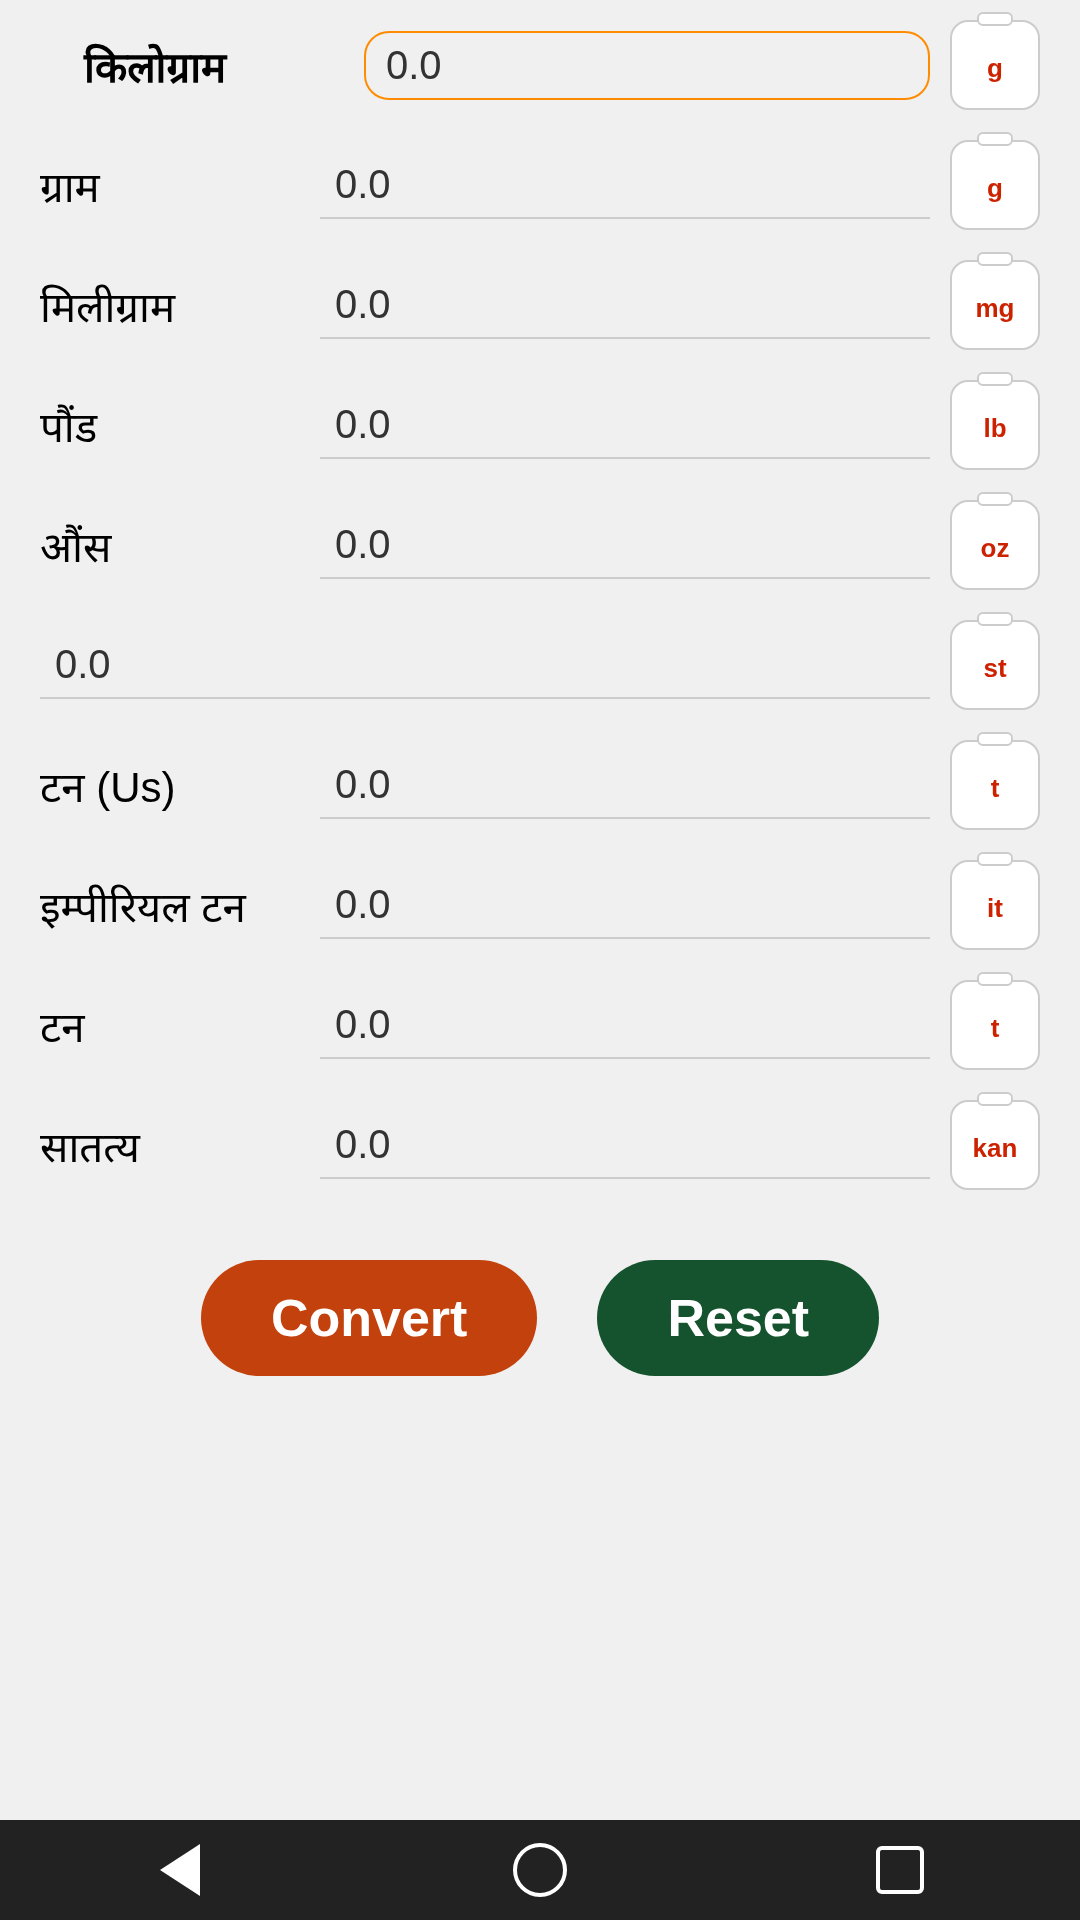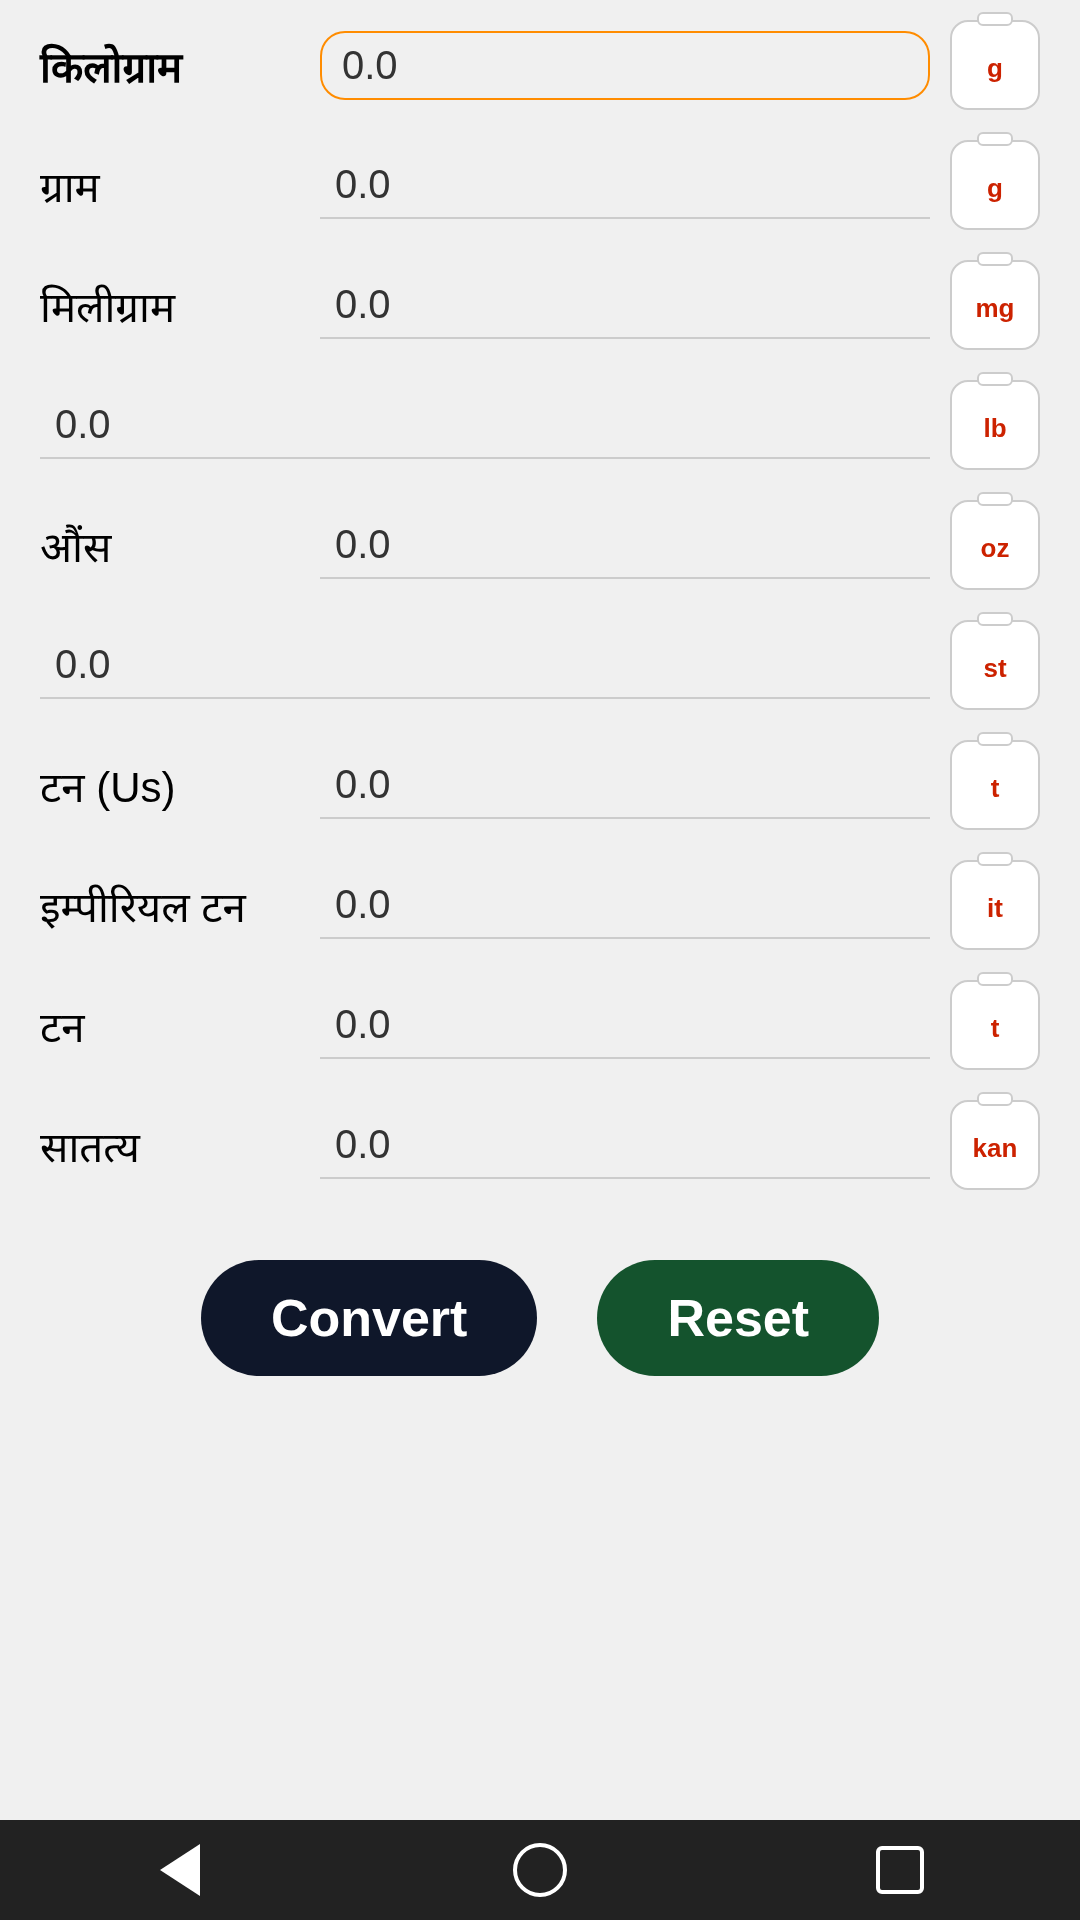--- a/index.html
+++ b/index.html
@@ -86,21 +86,21 @@
     }
 
     .buttons-row {
       display: flex;
       justify-content: center;
       gap: 60px;
       padding: 40px 0 60px;
     }
 
     .btn-convert {
-      background-color: #0f172a;
+      background-color: #c2410c;
       color: #fff;
       border: none;
       border-radius: 60px;
       font-size: 52px;
       font-weight: bold;
       padding: 28px 70px;
       cursor: pointer;
     }
 
     .btn-reset {
@@ -160,20 +160,21 @@
       display: inline-block;
       width: 40px;
       height: 40px;
       border: 4px solid #fff;
       border-radius: 6px;
     }
 
     .top-row-partial {
       display: flex;
       margin-bottom: 30px;
+      margin-left: 44px;
     }
 
     .top-row-partial .unit-label {
       width: 280px;
       font-size: 42px;
       font-weight: bold;
       color: #000;
     }
 
     .top-input-partial {
@@ -218,20 +219,21 @@
     <div class="unit-input-wrapper">
       <input class="unit-input" type="text" value="0.0" style="">
     </div>
     <div class="unit-icon">
       <div class="clip-top"></div>
       <span class="icon-label">mg</span>
     </div>
   </div>
 
   <div class="unit-row">
+    <div class="unit-label">पौंड</div>
     <div class="unit-input-wrapper">
       <input class="unit-input" type="text" value="0.0" style="">
     </div>
     <div class="unit-icon">
       <div class="clip-top"></div>
       <span class="icon-label">lb</span>
     </div>
   </div>
 
   <div class="unit-row">

